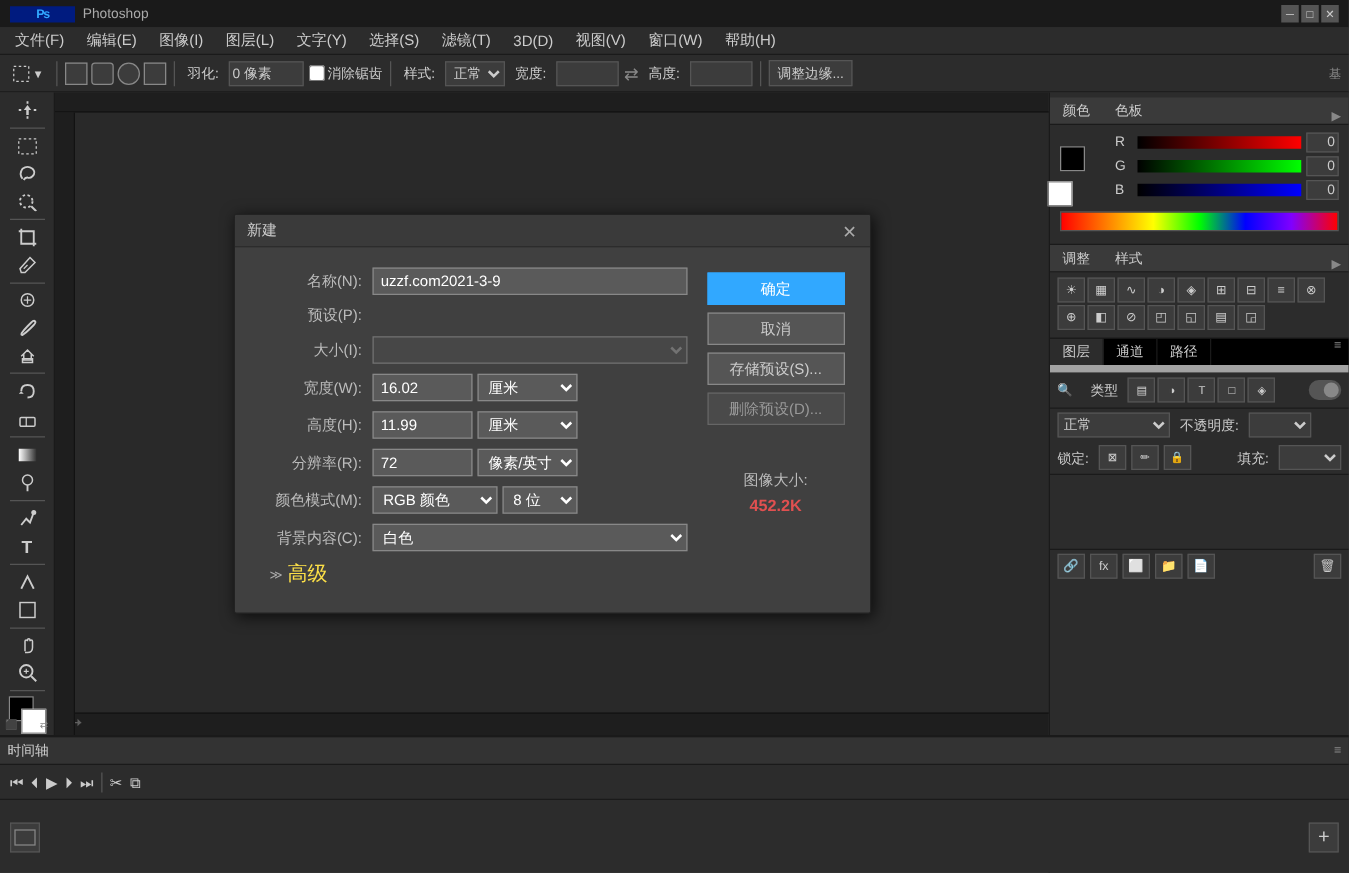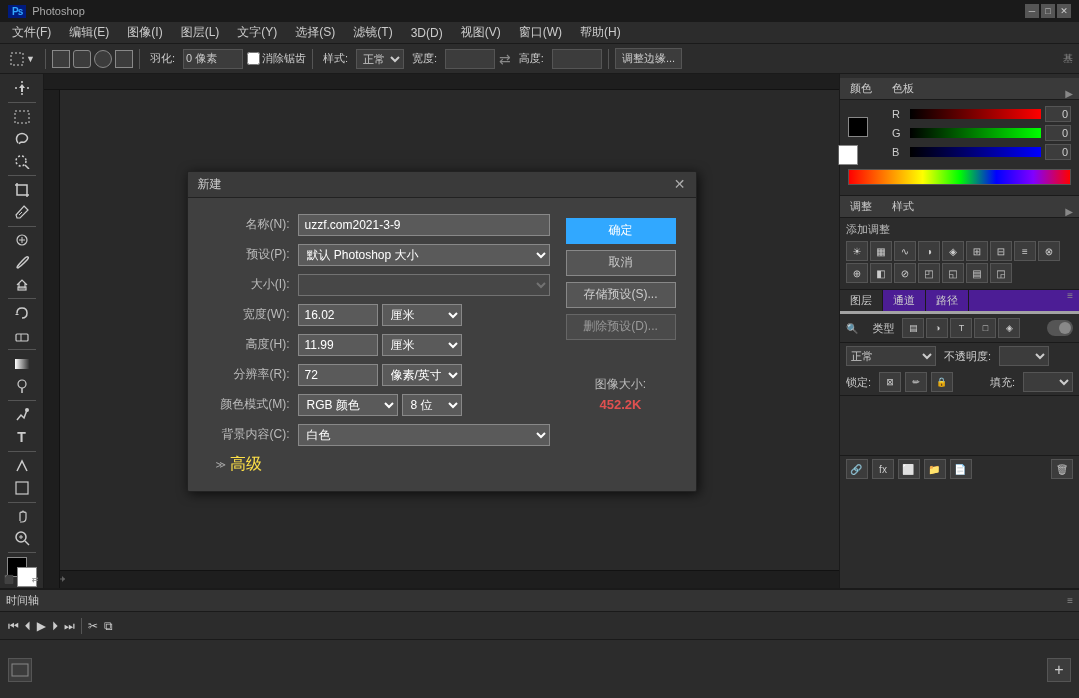--- a/index.html
+++ b/index.html
@@ -24,21 +24,21 @@
       padding: 0 8px;
       color: #aaa;
       font-size: 11px;
     }
     #title-bar-left { display: flex; align-items: center; gap: 6px; }
     #ps-logo {
       background: #001b7f;
       color: #31a8ff;
       font-size: 10px;
       font-weight: bold;
-      padding: 1px 4px;
+      padding: 1px 21px;
       letter-spacing: -1px;
     }
     #window-controls { display: flex; gap: 2px; }
     .win-btn {
       width: 14px; height: 14px;
       background: #555;
       border: none;
       color: #ccc;
       font-size: 9px;
       cursor: pointer;
@@ -205,22 +205,22 @@
       color: #ccc;
       font-size: 10px;
       cursor: pointer;
       display: flex; align-items: center; justify-content: center;
     }
 
     
     #layers-panel {}
     .layers-header-tabs {
       display: flex;
-      background: #4c1d95;
-      border-bottom: 3px solid #a3a3a3;
+      background: #000000;
+      border-bottom: 6px solid #a3a3a3;
     }
     .layers-tab {
       padding: 3px 10px;
       font-size: 11px;
       color: #ccc;
       cursor: pointer;
       border-right: 1px solid #1a1a1a;
     }
     .layers-tab.active { background: #2c2c2c; }
     .layers-controls {
@@ -811,21 +811,20 @@
     </div>
   </div>
 
   <div id="adj-panel">
     <div class="panel-header-tabs">
       <span class="panel-header-title">调整</span>
       <span class="panel-header-title">样式</span>
       <span class="panel-collapse-arrow">▶</span>
     </div>
     <div class="adj-content">
-      <div style="font-size:11px;color:#bbb;margin-bottom:4px;">添加调整</div>
       <div class="adj-row">
         <button class="adj-btn" title="亮度/对比度">☀</button>
         <button class="adj-btn" title="色阶">▦</button>
         <button class="adj-btn" title="曲线">∿</button>
         <button class="adj-btn" title="曝光度">◑</button>
         <button class="adj-btn" title="自然饱和度">◈</button>
         <button class="adj-btn" title="色相/饱和度">⊞</button>
         <button class="adj-btn" title="色彩平衡">⊟</button>
         <button class="adj-btn" title="黑白">≡</button>
         <button class="adj-btn" title="照片滤镜">⊗</button>
@@ -937,23 +936,20 @@
     <div id="dialog-body">
       <div id="dialog-left">
 
         <div class="form-row">
           <span class="form-label">名称(N):</span>
           <input class="form-input" type="text" value="uzzf.com2021-3-9" style="">
         </div>
 
         <div class="form-row">
           <span class="form-label">预设(P):</span>
-          <select class="form-select form-select-full">
-            <option>默认 Photoshop 大小</option>
-          </select>
         </div>
 
         <div class="form-row">
           <span class="form-label">大小(I):</span>
           <select class="form-select form-select-full disabled-select" disabled="">
             <option></option>
           </select>
         </div>
 
         <div class="form-row">

